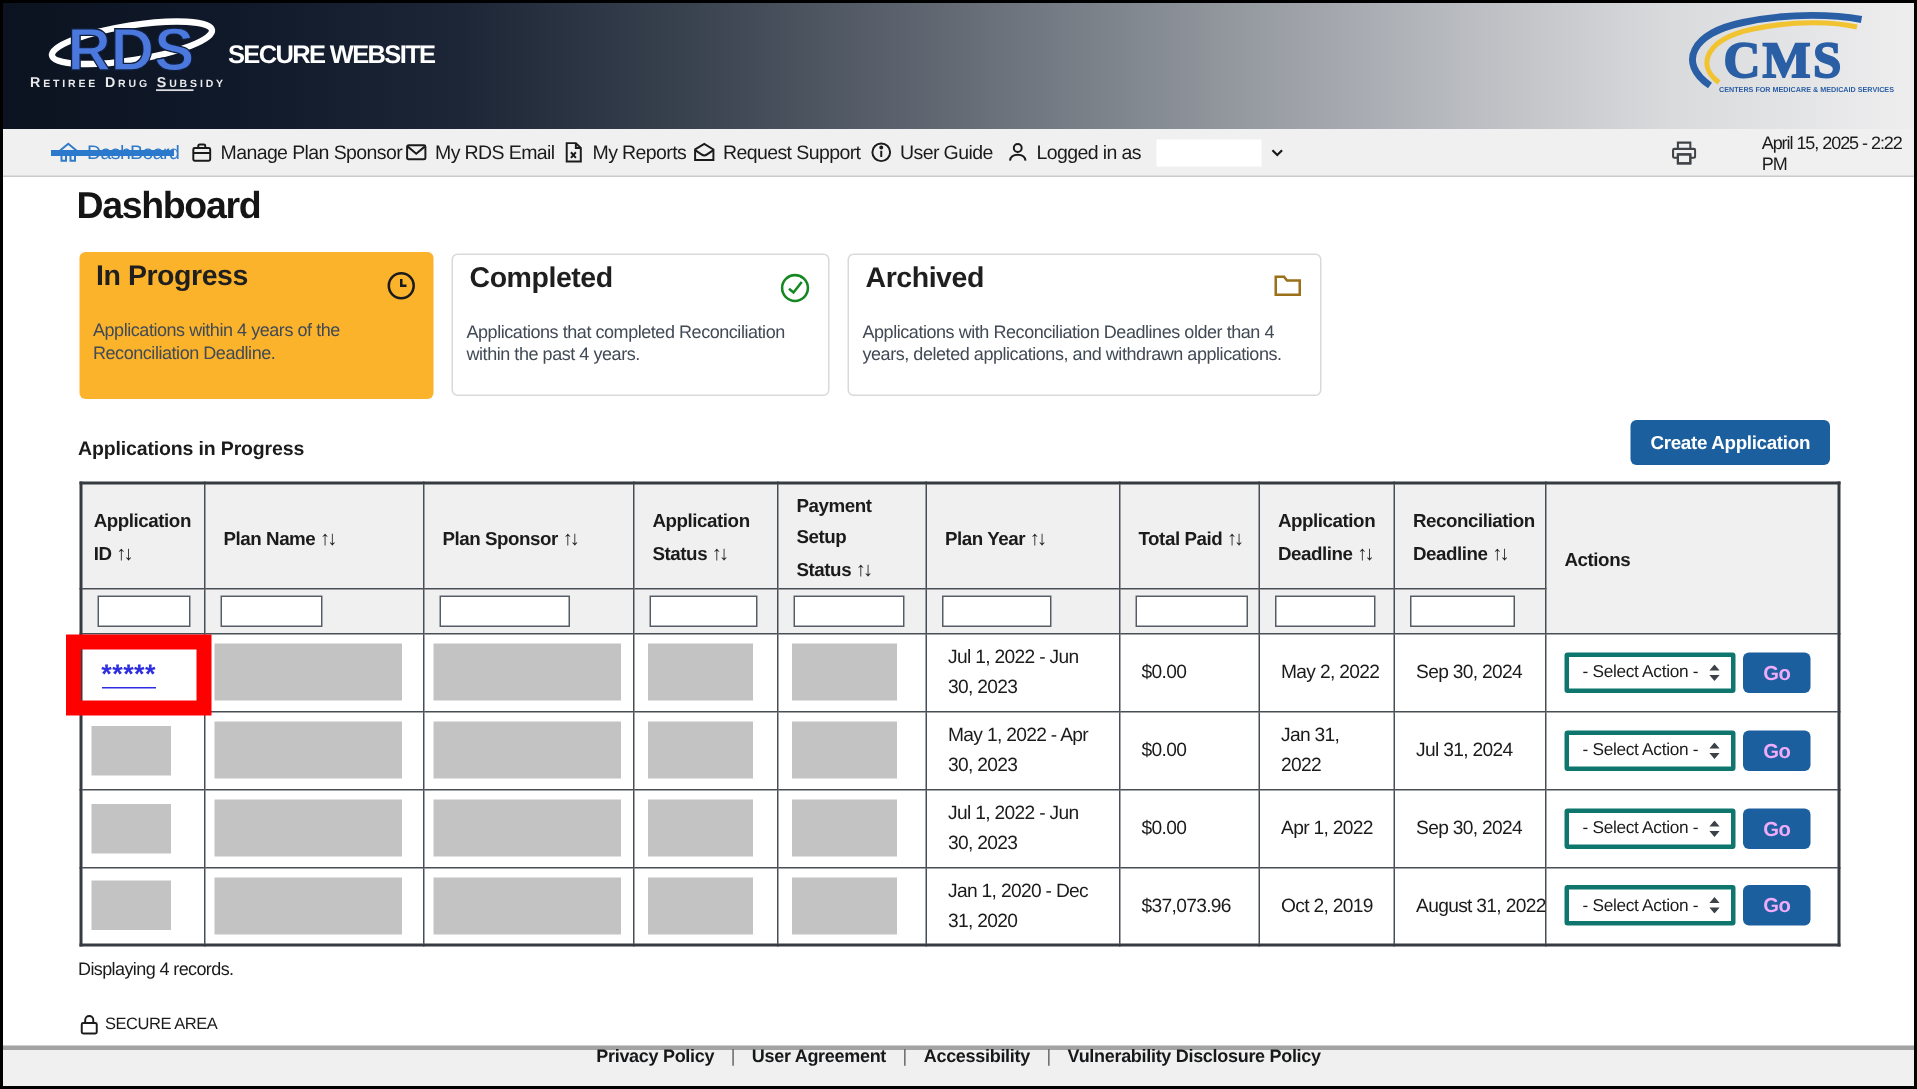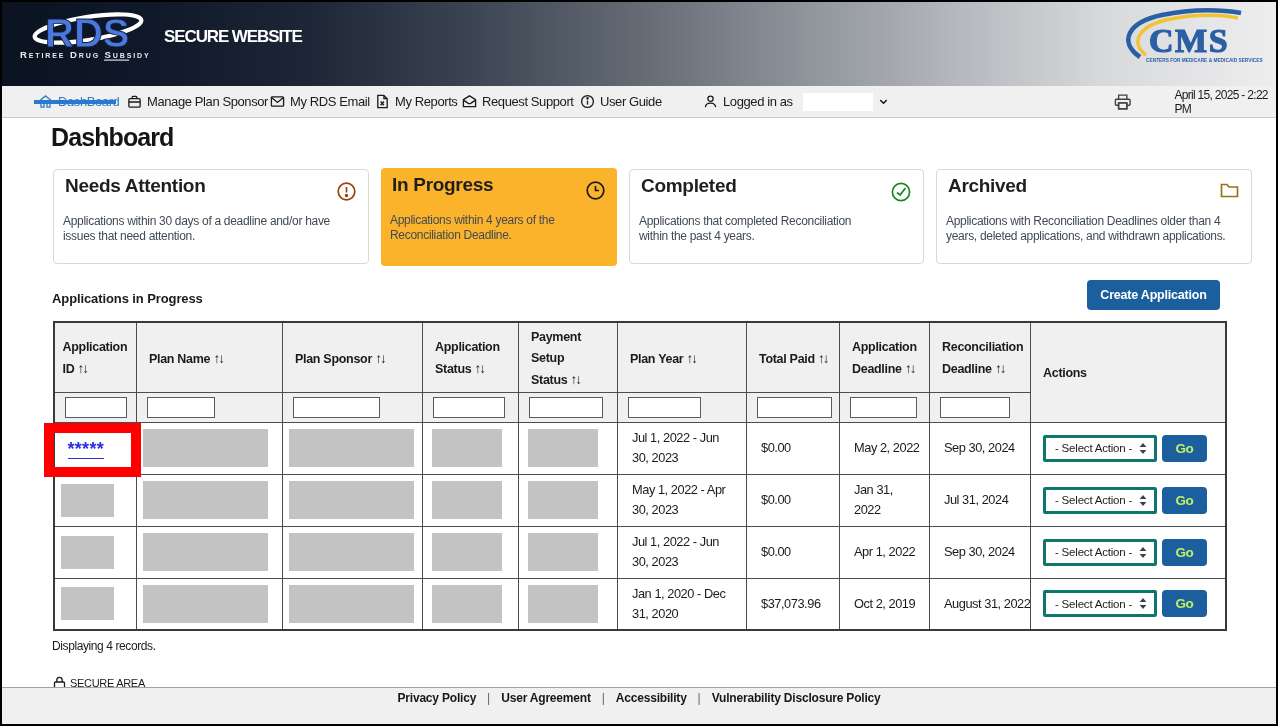--- a/index.html
+++ b/index.html
@@ -11,21 +11,21 @@
   position:relative;
   color:#1b1b1b;
 }
 #frame { position:absolute; left:0; top:0; width:1278px; height:726px; border:2px solid #000; z-index:99; pointer-events:none; }
 
 #hdr {
   height:84px;
   background:linear-gradient(to right,#0b1320 0%,#10192a 12%,#1d2636 24%,#39424f 36%,#646b75 50%,#8f949b 63%,#b5b8bd 75%,#d9dadc 87%,#eeeeef 100%);
   position:relative;
 }
-#securesite { position:absolute; left:164px; top:25px; color:#fff; font-weight:bold; font-size:17px; letter-spacing:-1.1px; }
+#securesite { position:absolute; left:152px; top:25px; color:#fff; font-weight:bold; font-size:17px; letter-spacing:-1.1px; }
 #rdslogo { position:absolute; left:0; top:0; }
 #cmslogo { position:absolute; left:1110px; top:0; }
 
 #nav {
   height:32px; background:#f0f0f0; border-bottom:1px solid #c9cacc;
   font-size:13px; letter-spacing:-0.4px; position:relative;
 }
 .nitem { position:absolute; top:0; height:31px; display:flex; align-items:center; gap:5px; color:#1b1b1b; }
 .nitem svg { display:block; flex:none; }
 #nav-dash { left:38px; color:#2f7bc8; }
@@ -39,21 +39,21 @@
 #cards { position:absolute; left:53px; top:169px; display:flex; gap:12px; }
 .card {
   border:1px solid #d9d9d9; border-radius:4px; height:95px; background:#fff;
   padding:0; position:relative; overflow:hidden;
 }
 .card h2 { position:absolute; left:11px; top:5px; font-size:19px; letter-spacing:-0.3px; font-weight:bold; color:#1f1f1f; }
 .card p { position:absolute; left:9px; top:44px; font-size:12px; letter-spacing:-0.3px; line-height:14.5px; color:#414a55; white-space:nowrap; }
 .card .cicon { position:absolute; right:12px; top:12px; }
 #card1 { width:316px; }
 #card2 { width:236px; background:#fbb32c; border:none; height:98px; margin-top:-1px; }
-#card3 { width:295px; }
+#card3 { width:252px; }
 #card4 { width:316px; }
 
 #sechdr { position:absolute; left:52px; top:291px; font-size:13px; letter-spacing:-0.1px; font-weight:bold;text-align:right; }
 #btn-create {
   position:absolute; left:1087px; top:280px;
   background:#1c5f9f; color:#fff; font-weight:bold; font-size:12.5px;
   border-radius:4px; width:133px; height:30px; line-height:30px; text-align:center; letter-spacing:-0.2px;
 }
 
 table { position:absolute; left:52.5px; top:321px; border-collapse:collapse; table-layout:fixed; width:1172px; }
@@ -70,30 +70,30 @@
 .bx39a { width:125px; height:38px; margin-left:-2px; }
 .bx39b { width:70px; height:38px; margin-left:1px; }
 a.stars { color:#2e2ee1; font-weight:bold; font-size:18px; letter-spacing:0.3px; margin-left:5px; display:inline-block; line-height:10px; padding-bottom:4px; border-bottom:1.5px solid #2e2ee1; position:relative; top:3px; }
 .acts { display:flex; align-items:center; gap:5px; margin-left:12px; }
 .sel {
   width:114px; height:27px; border:3px solid #0f766e; border-radius:2px; background:#fff;
   font-size:11.5px; letter-spacing:-0.2px; color:#1b1b1b; display:flex; align-items:center; justify-content:space-between;
   padding:0 7px 0 9px; flex:none;
 }
 .btn-go {
-  background:#1c5f9f; color:#bef264; font-weight:bold; font-size:13.5px; border-radius:4px;
+  background:#1c5f9f; color:#f0abfc; font-weight:bold; font-size:13.5px; border-radius:4px;
   width:45px; height:27px; line-height:27px; text-align:center; flex:none;
 }
 #redbox { position:absolute; left:44px; top:423px; width:97px; height:54px; border:10px solid #fd0000; z-index:5; }
 #disp { position:absolute; left:52px; top:639px; font-size:12px; letter-spacing:-0.4px; }
 #securearea { position:absolute; left:53px; top:676px; font-size:11px; letter-spacing:-0.3px; display:flex; align-items:center; gap:4px; }
 
 #ftr {
-  position:absolute; left:0; right:0; bottom:0; height:39px; background:#f0f0f0;
-  border-top:1px solid #a3a3a3; display:flex; align-items:center; justify-content:center;
+  position:absolute; left:0; right:0; bottom:0; height:29px; background:#f0f0f0;
+  border-top:3px solid #a3a3a3; display:flex; align-items:center; justify-content:center;
   font-size:12px; gap:11px; padding-bottom:19px;
 }
 #ftr b { color:#17181a; letter-spacing:-0.2px; }
 #ftr .sep { color:#666; }
 </style>
 </head>
 <body>
 <div id="frame"></div>
 <div id="hdr">
   <div id="rdslogo">
@@ -151,21 +151,21 @@
     Request Support
   </span>
   <span class="nitem" style="left:580px">
     <svg width="15" height="15" viewBox="0 0 16 16" fill="none" stroke="#1b1b1b" stroke-width="1.4">
         <circle cx="8" cy="8" r="6.3"></circle>
         <path d="M8 7 V11.3"></path>
         <circle cx="8" cy="4.6" r="0.7" fill="#1b1b1b"></circle>
       </svg>
     User Guide
   </span>
-  <span class="nitem" style="left:703px">
+  <span class="nitem" style="left:671px">
     <svg width="15" height="15" viewBox="0 0 16 16" fill="none" stroke="#1b1b1b" stroke-width="1.4">
         <circle cx="8" cy="5" r="2.8"></circle>
         <path d="M2.5 14 Q3 9.8 8 9.8 Q13 9.8 13.5 14"></path>
       </svg>
     Logged in as
     <span id="login-box"></span>
     <svg width="11" height="11" viewBox="0 0 12 12" fill="none" stroke="#1b1b1b" stroke-width="1.6">
         <path d="M2.5 4.5 L6 8 L9.5 4.5"></path>
       </svg>
   </span>
@@ -176,29 +176,20 @@
         <rect x="5" y="10" width="9" height="6.5" fill="#f0f0f0"></rect>
         <path d="M5 10 H14 V16.5 H5 Z"></path>
       </svg>
     <span id="nav-date">April 15, 2025 - 2:22 PM</span>
   </span>
 </div>
 <div id="under"></div>
 
 <h1>Dashboard</h1>
 <div id="cards">
-  <div class="card" id="card1">
-    <h2>Needs Attention</h2>
-    <span class="cicon"><svg width="19" height="19" viewBox="0 0 19 19" fill="none" stroke="#9b4209" stroke-width="1.7">
-          <circle cx="9.5" cy="9.5" r="8.3"></circle>
-          <path d="M9.5 5 V10.5"></path>
-          <circle cx="9.5" cy="13.5" r="0.9" fill="#9b4209"></circle>
-        </svg></span>
-    <p>Applications within 30 days of a deadline and/or have<br>issues that need attention.</p>
-  </div>
   <div class="card" id="card2">
     <h2 style="top:6px">In Progress</h2>
     <span class="cicon" style="top:13px"><svg width="19" height="19" viewBox="0 0 19 19" fill="none" stroke="#1b1b1b" stroke-width="1.7">
           <circle cx="9.5" cy="9.5" r="8.3"></circle>
           <path d="M9.5 5 V9.5 H13"></path>
         </svg></span>
     <p style="top:45px">Applications within 4 years of the<br>Reconciliation Deadline.</p>
   </div>
   <div class="card" id="card3">
     <h2>Completed</h2>

